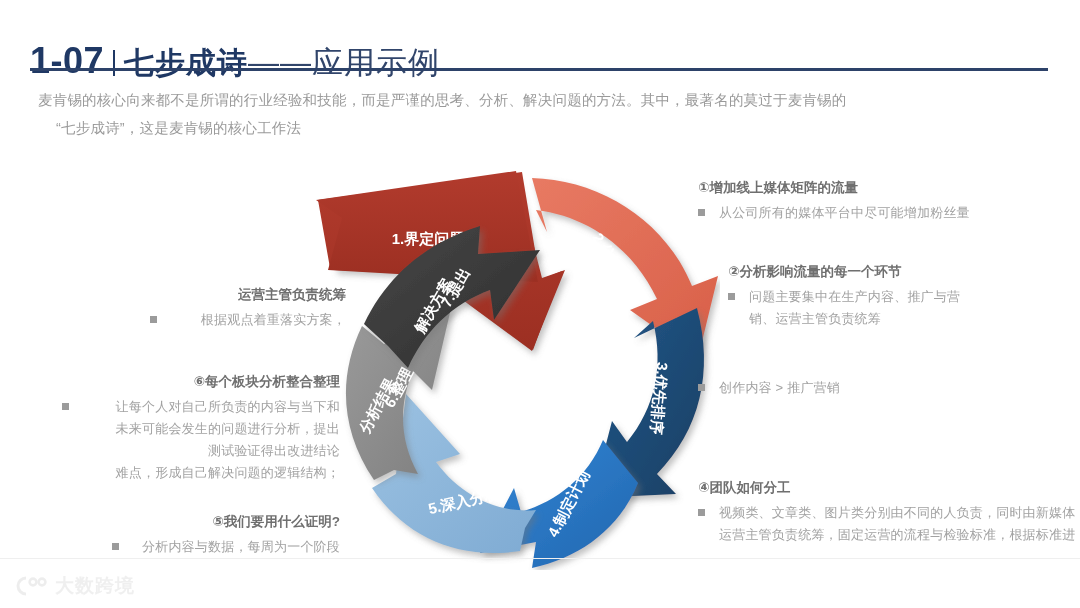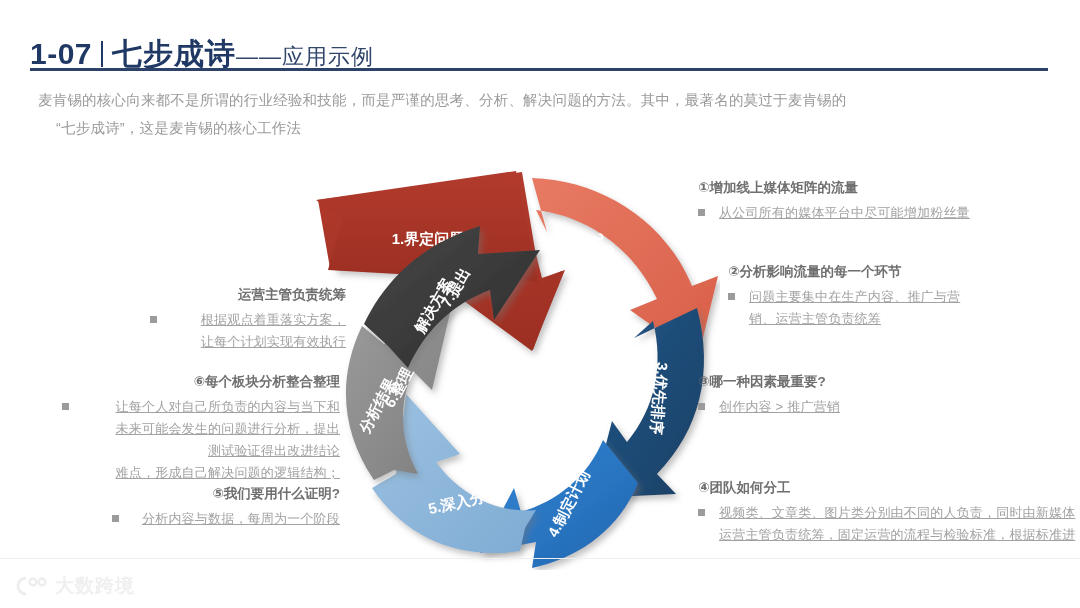--- a/index.html
+++ b/index.html
@@ -12,33 +12,33 @@
     color:#333;
   }
 
   
   .header { position:absolute; left:0; top:0; width:1080px; height:80px; }
   .title-row {
     position:absolute; left:30px; top:22px;
     display:flex; align-items:baseline; white-space:nowrap;
   }
   .t-num {
-    font-size:30px; font-weight:bold; color:#1F3864;
+    font-size:36px; font-weight:bold; color:#1F3864;
     letter-spacing:0.5px;
   }
   .t-bar {
     display:inline-block; width:2px; height:26px;
     background:#1F3864; margin:0 9px; position:relative; top:3px;
   }
   .t-main {
     font-size:30px; font-weight:bold; color:#1F3864;
     letter-spacing:1px;
   }
   .t-sub {
-    font-size:22px; font-weight:normal; color:#31456B;
+    font-size:31px; font-weight:normal; color:#31456B;
     letter-spacing:1px;
     margin-top:20px;
   }
   .title-rule {
     position:absolute; left:30px; top:68px;
     width:1018px; height:3px; background:#2D4269;
   }
 
   
   .intro {
@@ -68,41 +68,40 @@
   .ann .ann-body {
     display:flex; margin-top:5px;
   }
   .ann .bullet {
     width:7px; height:7px; background:#9b9b9b;
     flex:0 0 7px; margin-top:7px;
   }
   .ann .ann-text {
     font-size:13px; line-height:22px; color:#a2a2a2;
     letter-spacing:0.2px;
-    text-decoration:underline;
   }
 
   
   .ann.right .ann-body { gap:14px; }
 
   
   .ann.left { text-align:right; }
   .ann.left .ann-head { text-align:right; }
   .ann.left .ann-body { justify-content:flex-start; gap:14px; }
   .ann.left .ann-text { text-align:right; }
 
   
   #ann1 { left:698px; top:178px; width:370px; }
   #ann2 { left:728px; top:262px; width:330px; }
   #ann3 { left:698px; top:372px; width:360px; }
   #ann4 { left:698px; top:478px; width:378px; }
 
   #ann7 { left:150px; top:285px; width:196px; }
   #ann6 { left:62px;  top:372px; width:278px; }
-  #ann5 { left:112px; top:484px; width:228px; }
+  #ann5 { left:112px; top:512px; width:228px; }
 
   
   .footer {
     position:absolute; left:0; bottom:0; width:1080px; height:50px;
     border-top:1px solid #efefef;
   }
   .logo {
     position:absolute; left:14px; bottom:9px;
     display:flex; align-items:center; gap:7px;
     opacity:.55;
@@ -231,21 +230,20 @@
   <div class="ann-body">
     <span class="bullet"></span>
     <div class="ann-text">
       <div>问题主要集中在生产内容、推广与营</div>
       <div>销、运营主管负责统筹</div>
     </div>
   </div>
 </div>
 
 <div class="ann right" id="ann3">
-  <div class="ann-head">③哪一种因素最重要?</div>
   <div class="ann-body">
     <span class="bullet"></span>
     <div class="ann-text">
       <div>创作内容 &gt; 推广营销</div>
     </div>
   </div>
 </div>
 
 <div class="ann right" id="ann4">
   <div class="ann-head">④团队如何分工</div>
@@ -257,21 +255,20 @@
     </div>
   </div>
 </div>
 
 <div class="ann left" id="ann7">
   <div class="ann-head">运营主管负责统筹</div>
   <div class="ann-body">
     <span class="bullet"></span>
     <div class="ann-text" style="flex:1">
       <div>根据观点着重落实方案，</div>
-      <div>让每个计划实现有效执行</div>
     </div>
   </div>
 </div>
 
 <div class="ann left" id="ann6">
   <div class="ann-head">⑥每个板块分析整合整理</div>
   <div class="ann-body">
     <span class="bullet"></span>
     <div class="ann-text" style="flex:1">
       <div>让每个人对自己所负责的内容与当下和</div>

